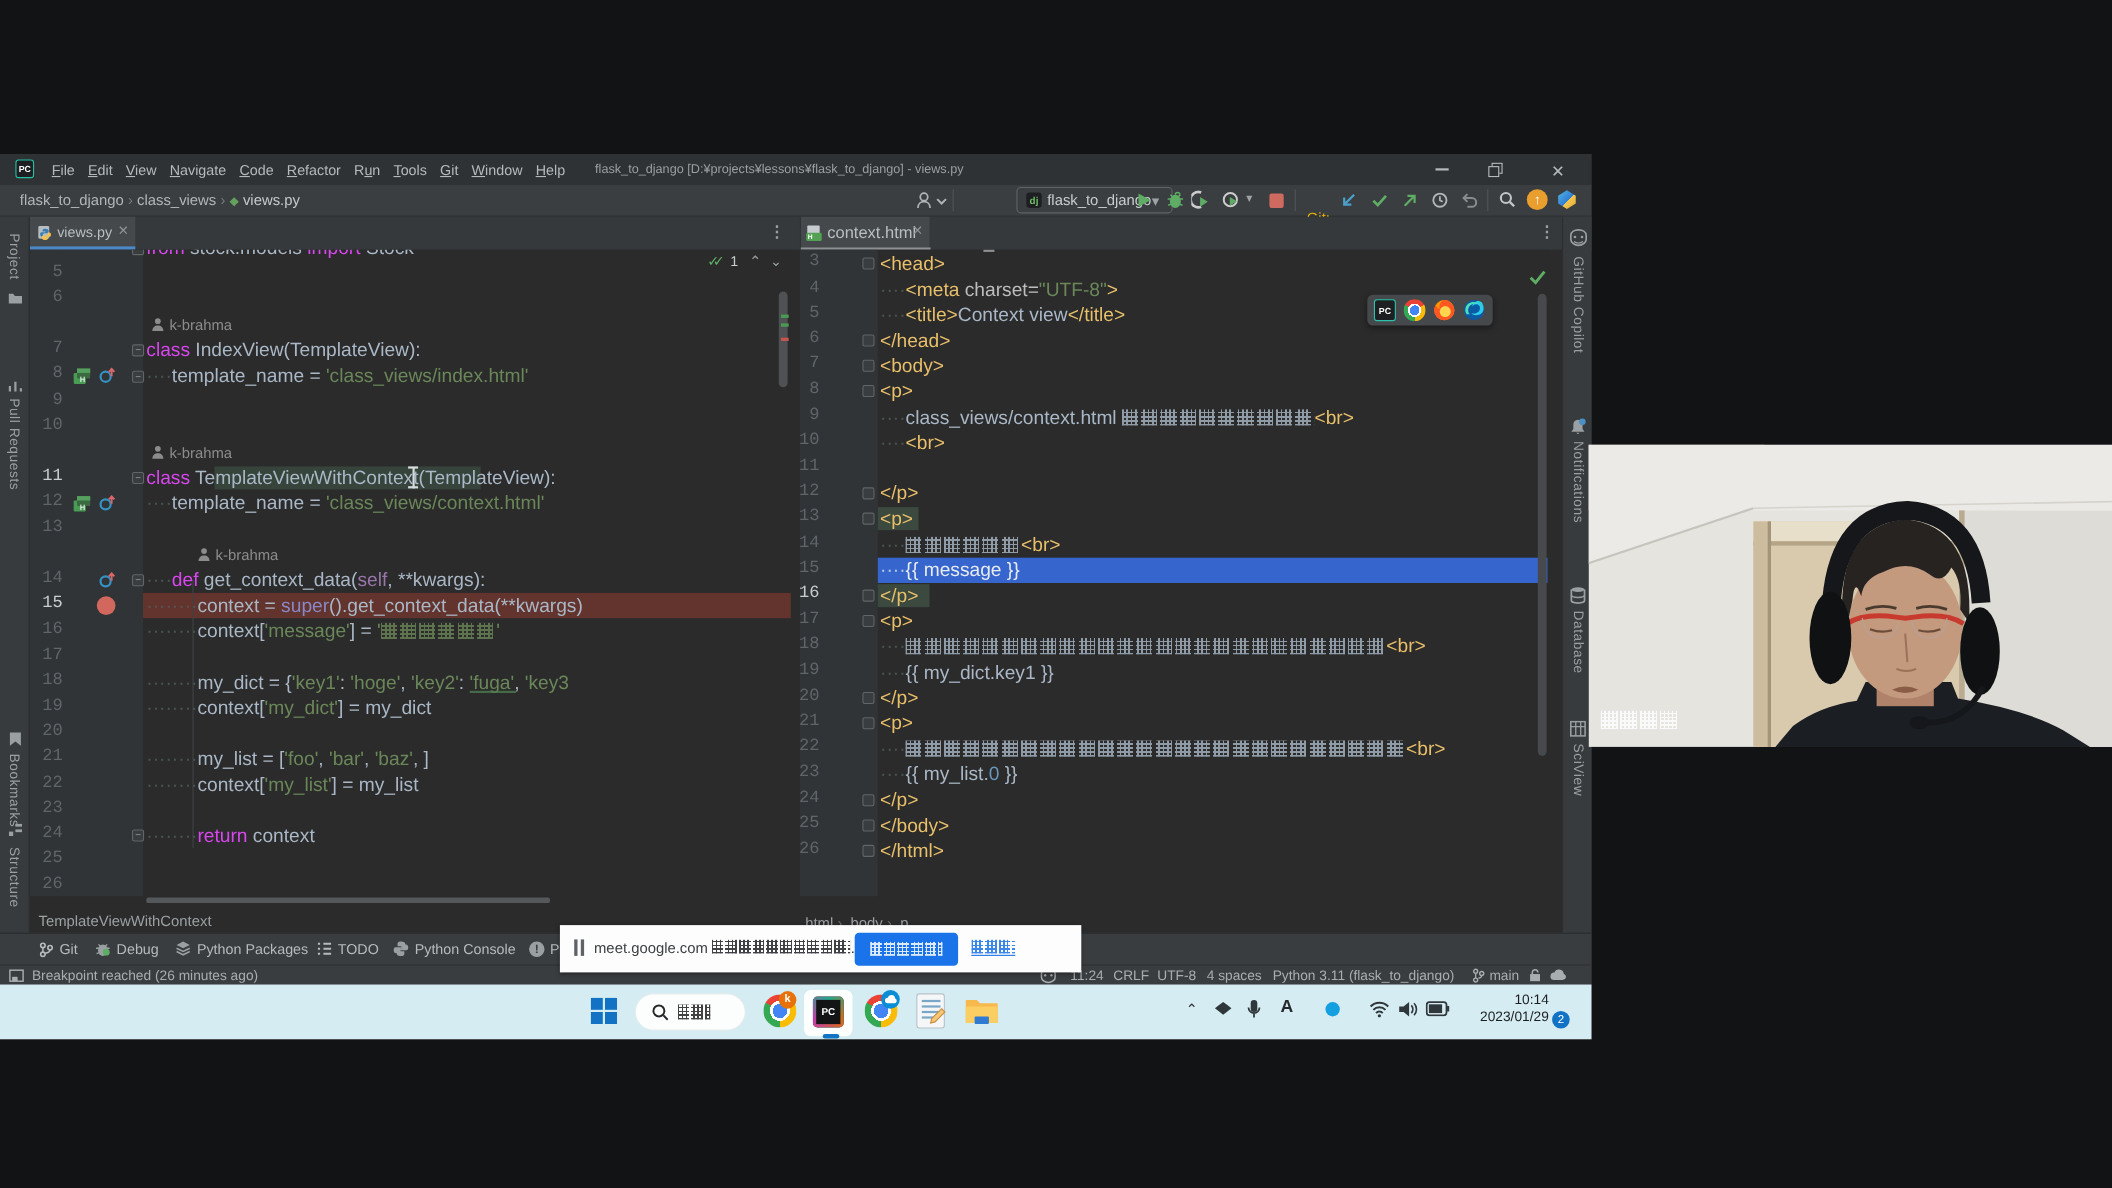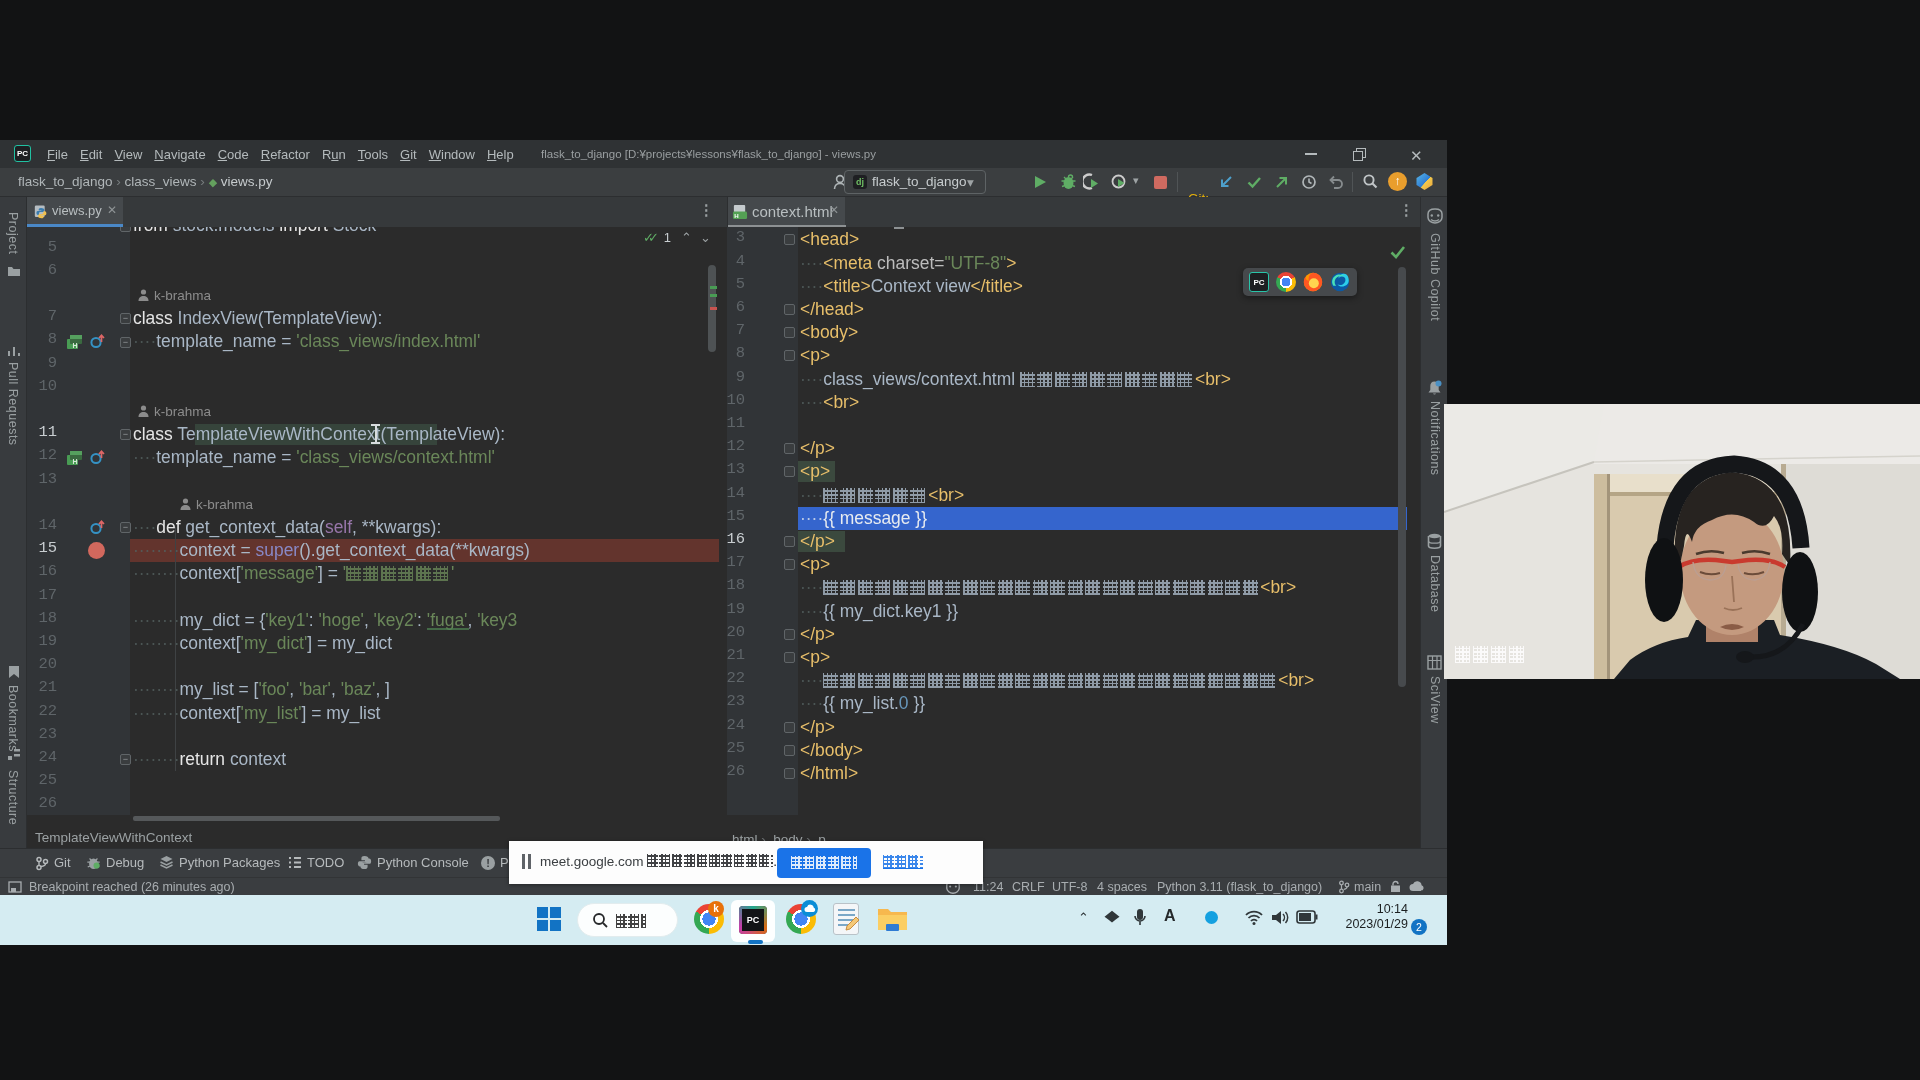--- a/index.html
+++ b/index.html
@@ -28,21 +28,21 @@
 
 #tabbar{position:absolute;left:0;top:57px;width:1447px;height:30px;background:#36393b;color:#b9bfc1;font-size:14.5px}
 
 .stripe{position:absolute;top:57px;height:651px;width:27px;background:#383b3e;color:#9aa0a2;font-size:12.5px}
 .vtext{position:absolute;writing-mode:vertical-rl;letter-spacing:.5px}
 
 .edwrap{position:absolute;top:87px;height:588px;background:#2b2b2b;overflow:hidden}
 .gutterbg{position:absolute;top:0;height:588px;background:#313437}
 .ln{position:absolute;font-family:Liberation Sans, sans-serif;font-size:17.45px;line-height:23.2px;white-space:pre;color:#a9b7c6}
 .num{position:absolute;font-family:"Liberation Mono",monospace;font-size:15.5px;color:#5f6569;text-align:right;width:34px}
-.kw{color:#e5e5e5}.st{color:#6a8759}.tg{color:#e8bf6a}.bi{color:#8888c6}.se{color:#9876aa}.nu{color:#6897bb}
+.kw{color:#d946ef}.st{color:#6a8759}.tg{color:#e8bf6a}.bi{color:#8888c6}.se{color:#9876aa}.nu{color:#6897bb}
 .ws{color:#53605f;opacity:.8}
 .att{color:#bdbdbd}
 .fold{position:absolute;width:11px;height:11px;border:1px solid #606568;border-radius:2px;background:#3a3d3f;color:#9aa0a2;font-size:9px;line-height:9px;text-align:center}
 .annot{position:absolute;color:#8c8c8c;font-size:13.5px;font-family:"Liberation Sans",sans-serif}
 
 #btools{position:absolute;left:0;top:708px;width:1447px;height:29px;background:#3a3d40;color:#b6babc;font-size:13px;border-top:1px solid #2c2e30}
 #statusbar{position:absolute;left:0;top:737px;width:1447px;height:18px;background:#3a3d40;color:#a8adb0;font-size:12.5px;border-top:1px solid #323436}
 #taskbar{position:absolute;left:0;top:755px;width:1447px;height:50px;background:#d5ecf2}
 
 #meet{position:absolute;left:509px;top:841px;width:474px;height:43px;background:#fdfdfd;box-shadow:0 1px 4px rgba(0,0,0,.4);z-index:40;font-size:14.5px;color:#3c4043}
@@ -64,21 +64,21 @@
   <div id="toolbar">
     <div class="abs" style="left:18px;top:6px">flask_to_django <span style="color:#777c7e">›</span> class_views <span style="color:#777c7e">›</span> <span style="color:#64a15e;font-size:11px">◆</span><span style="color:#c5cacc"> views.py</span></div>
 
     <svg class="abs" style="left:831px;top:5px" width="30" height="18" viewBox="0 0 30 18">
         <circle cx="9" cy="6" r="3.4" fill="none" stroke="#aeb4b6" stroke-width="1.6"></circle>
         <path d="M3.5 16c0-3.6 2.5-5.6 5.5-5.6s5.5 2 5.5 5.6" fill="none" stroke="#aeb4b6" stroke-width="1.6"></path>
         <path d="M21 8l4 4 4-4" fill="none" stroke="#aeb4b6" stroke-width="1.8"></path>
       </svg>
     <div class="abs" style="left:866px;top:4px;width:1px;height:20px;background:#505456"></div>
 
-    <div class="abs" style="left:844px;top:2px;width:142px;height:24px;border:1px solid #5e6365;border-radius:4px;background:#3b3e40">
+    <div class="abs" style="left:924px;top:2px;width:142px;height:24px;border:1px solid #5e6365;border-radius:4px;background:#3b3e40">
       <div class="abs" style="left:8px;top:4px;width:14px;height:14px;background:#1e1f22;border-radius:3px;color:#6fbf64;font-size:9px;font-weight:bold;text-align:center;line-height:14px">dj</div>
       <div class="abs" style="left:27px;top:3px;color:#c7ccce">flask_to_django</div>
       <div class="abs" style="left:122px;top:3px;color:#9ea3a5">▾</div>
     </div>
     <svg class="abs" style="left:1032px;top:6px" width="16" height="16">
         <path d="M3 2l11 6-11 6z" fill="#5fad65"></path>
       </svg>
     <svg class="abs" style="left:1060px;top:5px" width="17" height="17" viewBox="0 0 17 17">
         <ellipse cx="8.5" cy="10" rx="5" ry="6" fill="#5fad65"></ellipse>
         <path d="M4 4l2 2M13 4l-2 2M1.5 8h3M12.5 8h3M2 13.5l3-1M15 13.5l-3-1" stroke="#5fad65" stroke-width="1.4"></path>

